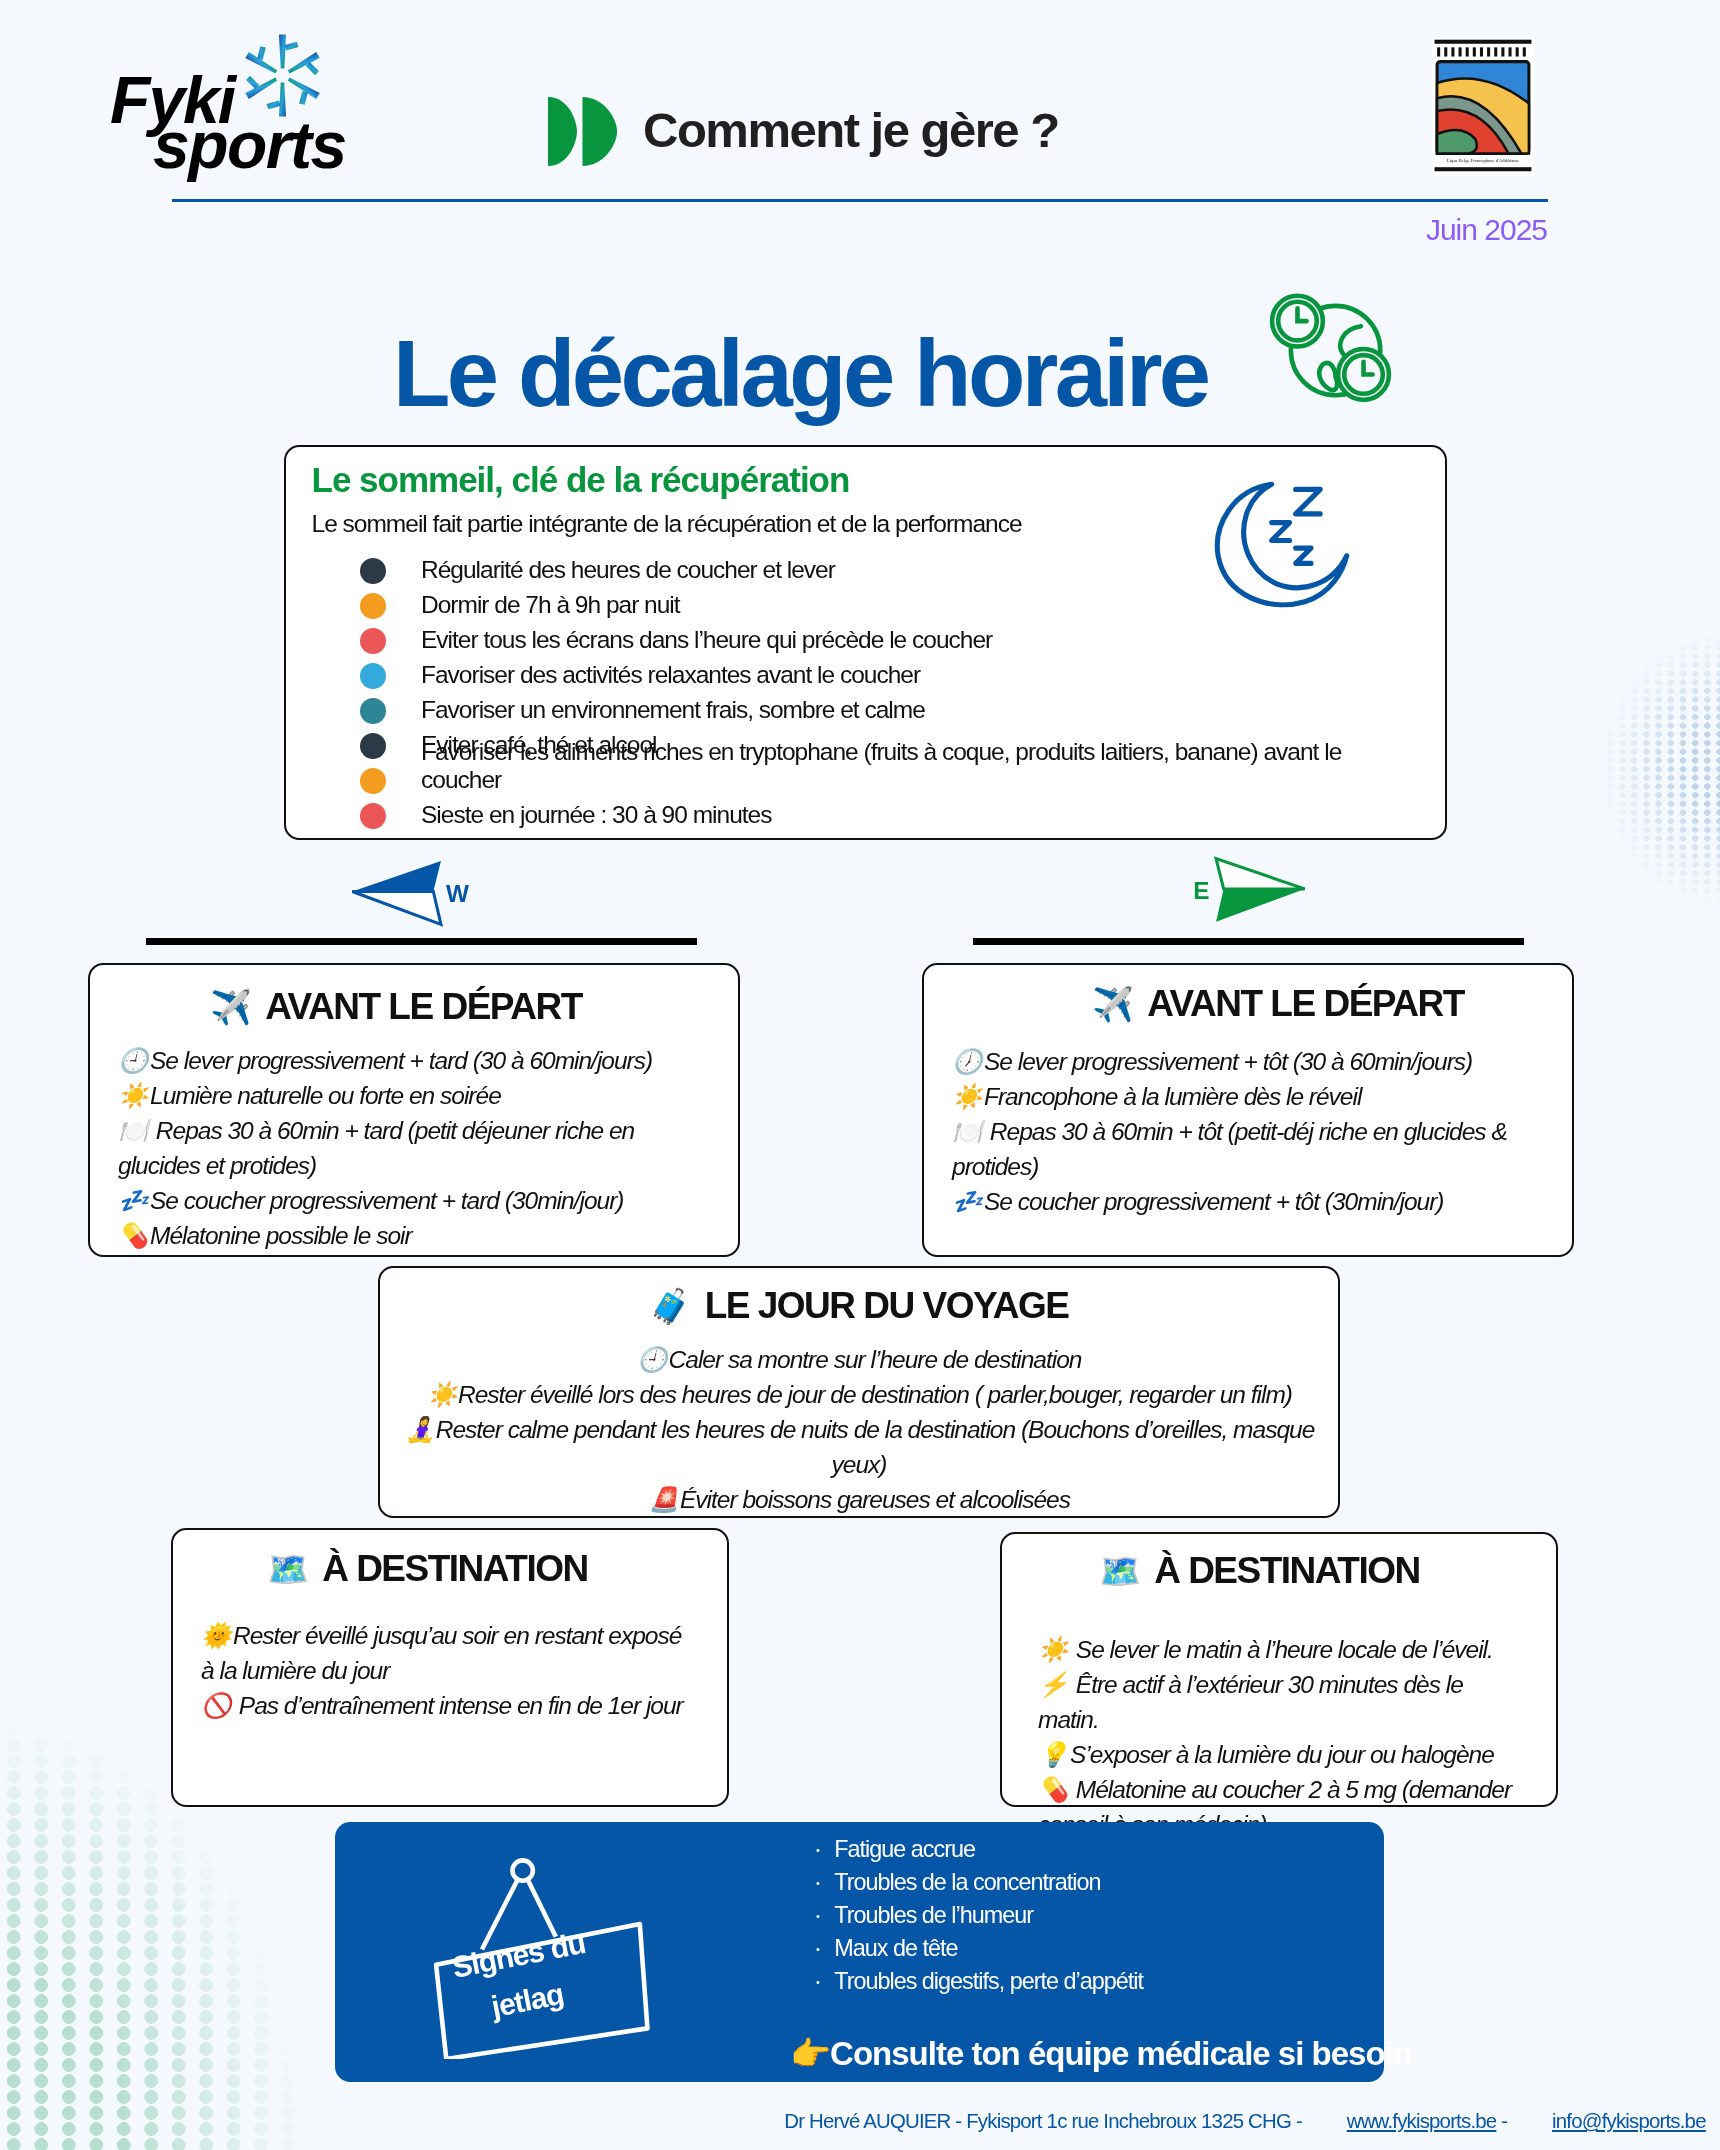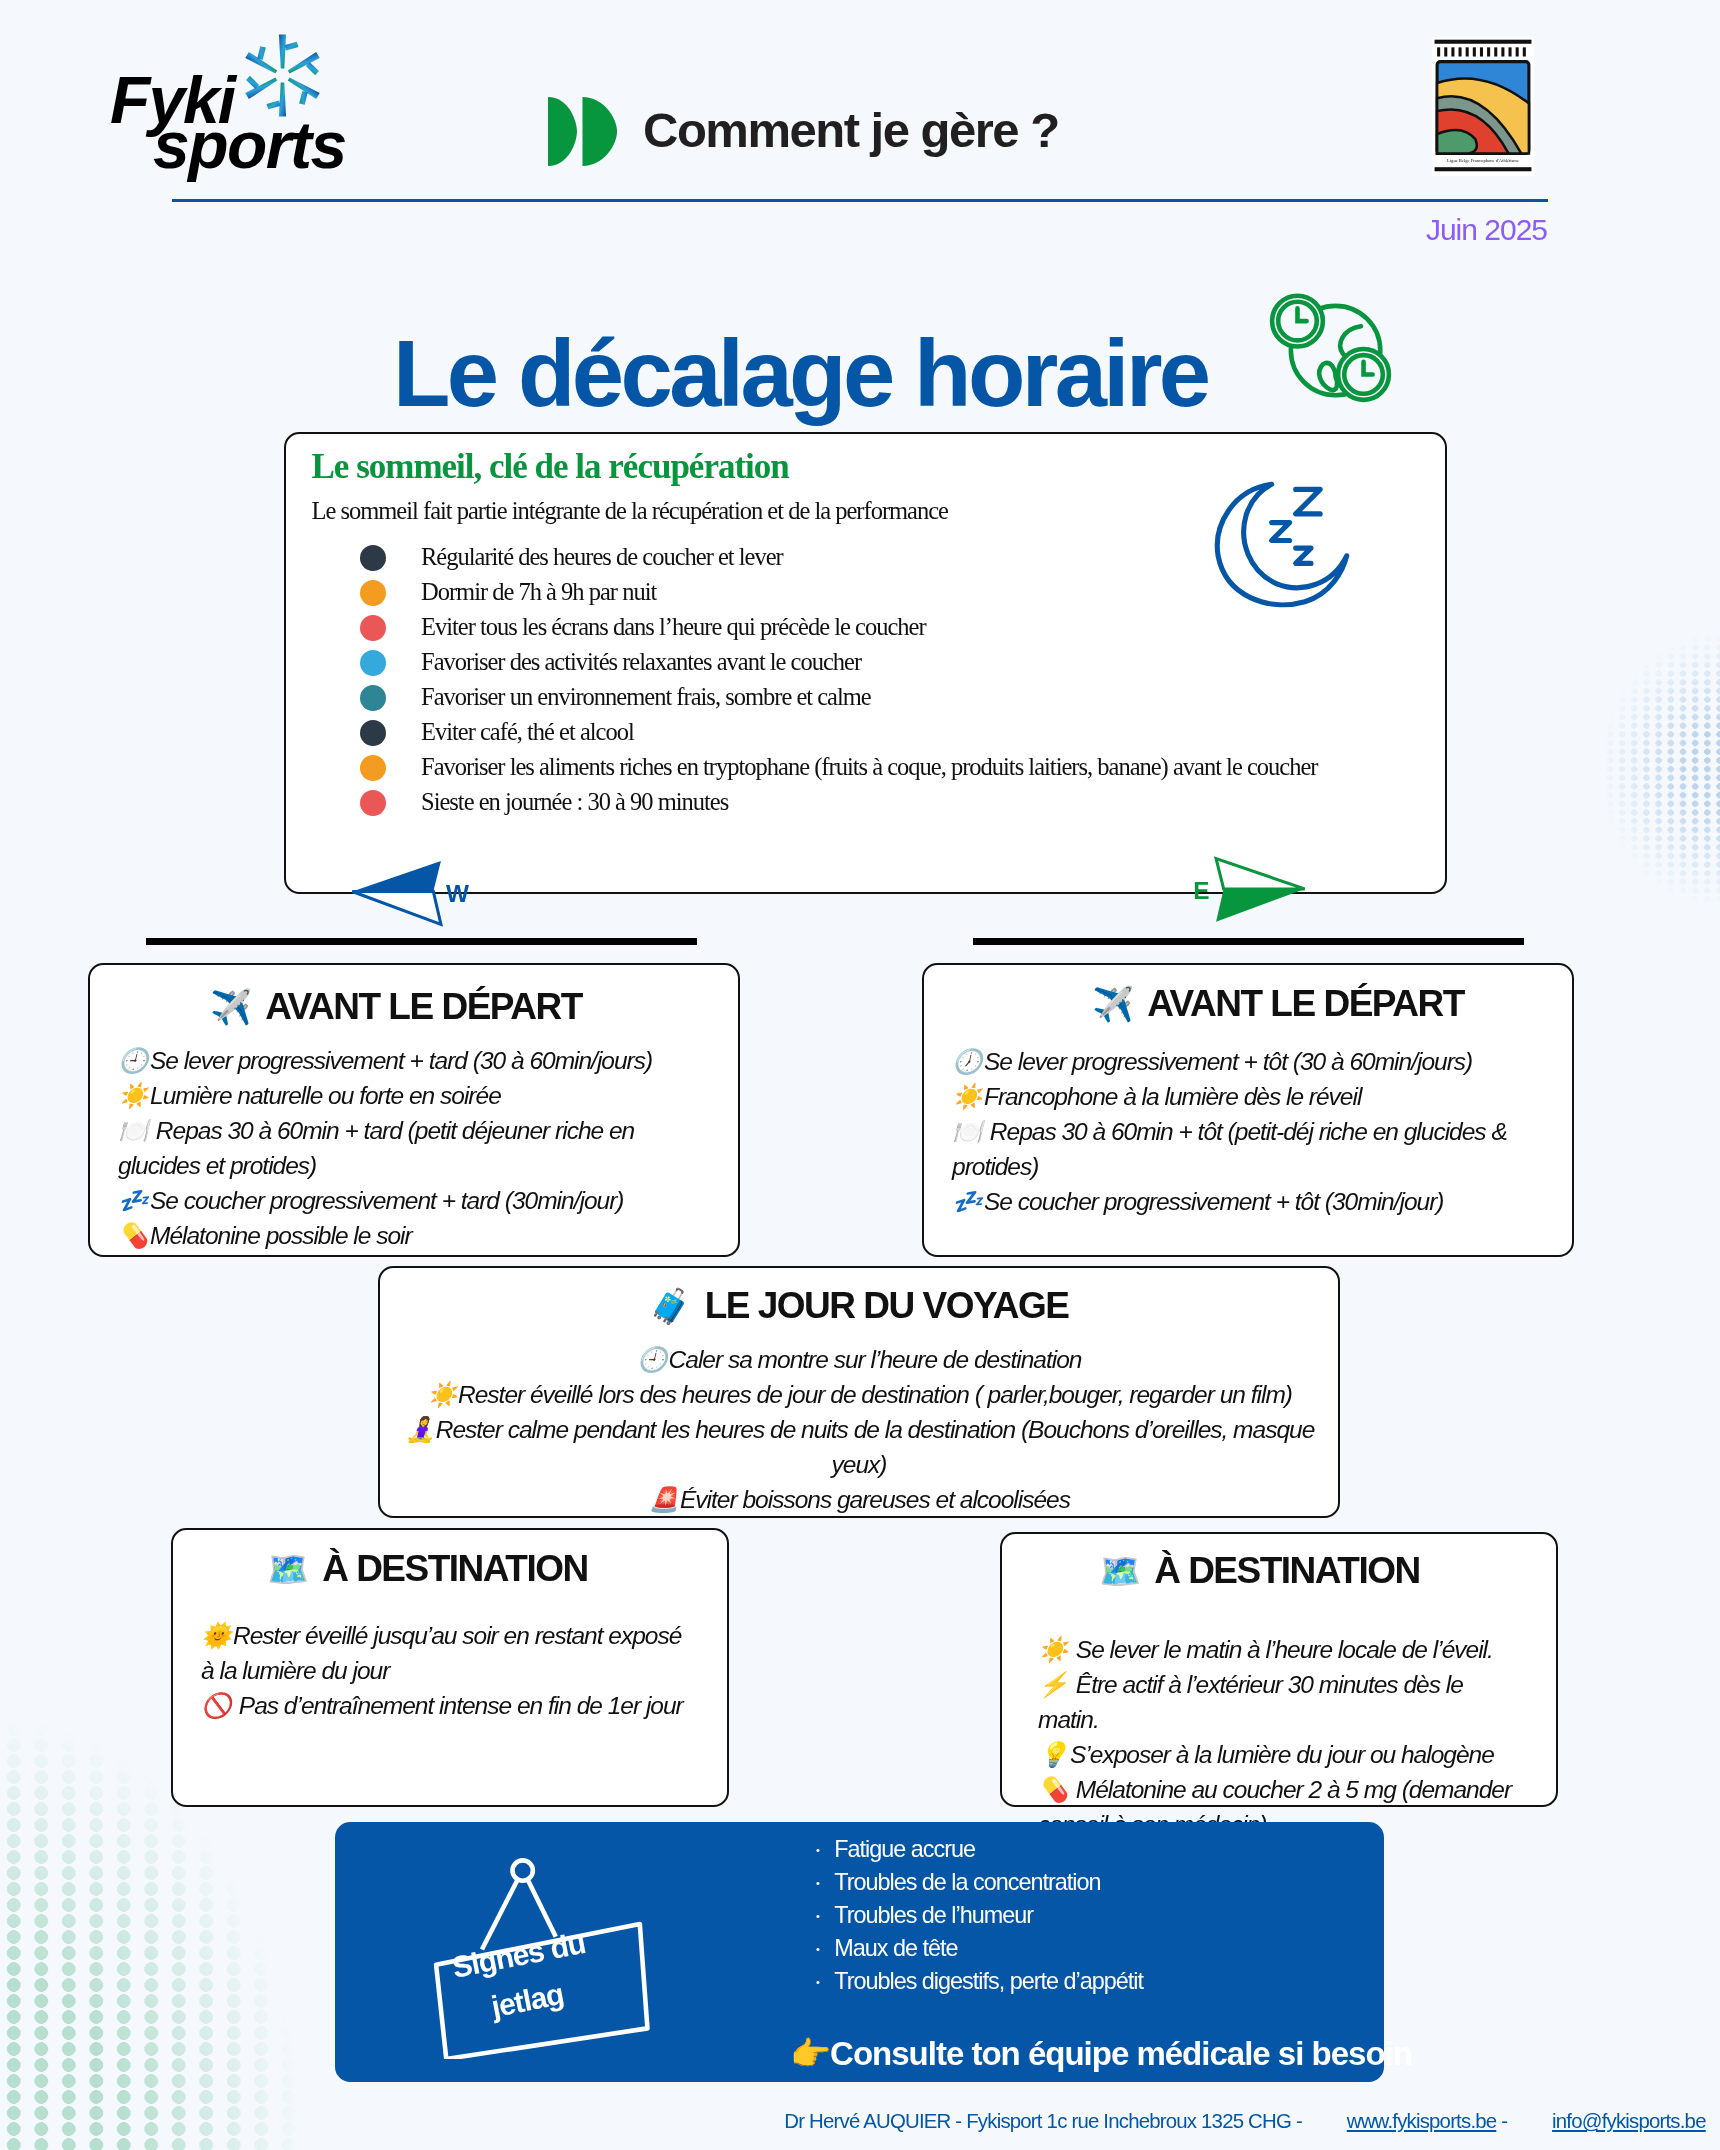--- a/index.html
+++ b/index.html
@@ -31,21 +31,21 @@
   .league-logo { left: 1432px; top: 37px; width: 102px; height: 139px; background: #fff; }
 
   .header-rule { left: 172px; top: 199px; width: 1376px; height: 2.5px; background: #0556a7; }
   .date { right: 173px; top: 213px; font-size: 30px; color: #8b5cf6; letter-spacing: -1px; }
 
   .main-title { left: 393px; top: 300px; font-size: 94px; font-weight: 700; color: #0556a7; letter-spacing: -3.6px; line-height: 1; margin-top: 27px; }
   .title-icon { left: 1267px; top: 288px; width: 127px; height: 117px; }
 
   
   .card { position: absolute; background: #fff; border: 2px solid #111; border-radius: 15.3px; }
-  .sleep-card { left: 284px; top: 432px; width: 1163px; height: 462px; padding: 14.3px 25.5px; font-family: Liberation Serif, serif; }
+  .sleep-card { left: 284px; top: 445px; width: 1163px; height: 395px; padding: 14.3px 25.5px; }
   .sleep-title { font-size: 35px; font-weight: 700; color: #07953d; letter-spacing: -1px; line-height: 1.1; }
   .sleep-sub { font-size: 24.5px; letter-spacing: -1px; margin-top: 10.2px; }
   .sleep-list { list-style: none; margin-top: 11.2px; }
   .sleep-list li { display: flex; align-items: flex-end; font-size: 24.5px; letter-spacing: -1px; height: 35px; }
   .sleep-list .dot { width: 26.5px; height: 26.5px; border-radius: 50%; margin-left: 48px; margin-right: 35px; flex: none; }
   .moon-icon { left: 1213px; top: 469px; width: 148px; height: 148px; }
 
   .arrow-w { left: 347px; top: 856px; width: 122px; height: 76px; }
   .arrow-e { left: 1188px; top: 856px; width: 122px; height: 76px; }
   .bar-w { left: 146px; top: 938px; width: 551px; height: 7.1px; background: #000; }

